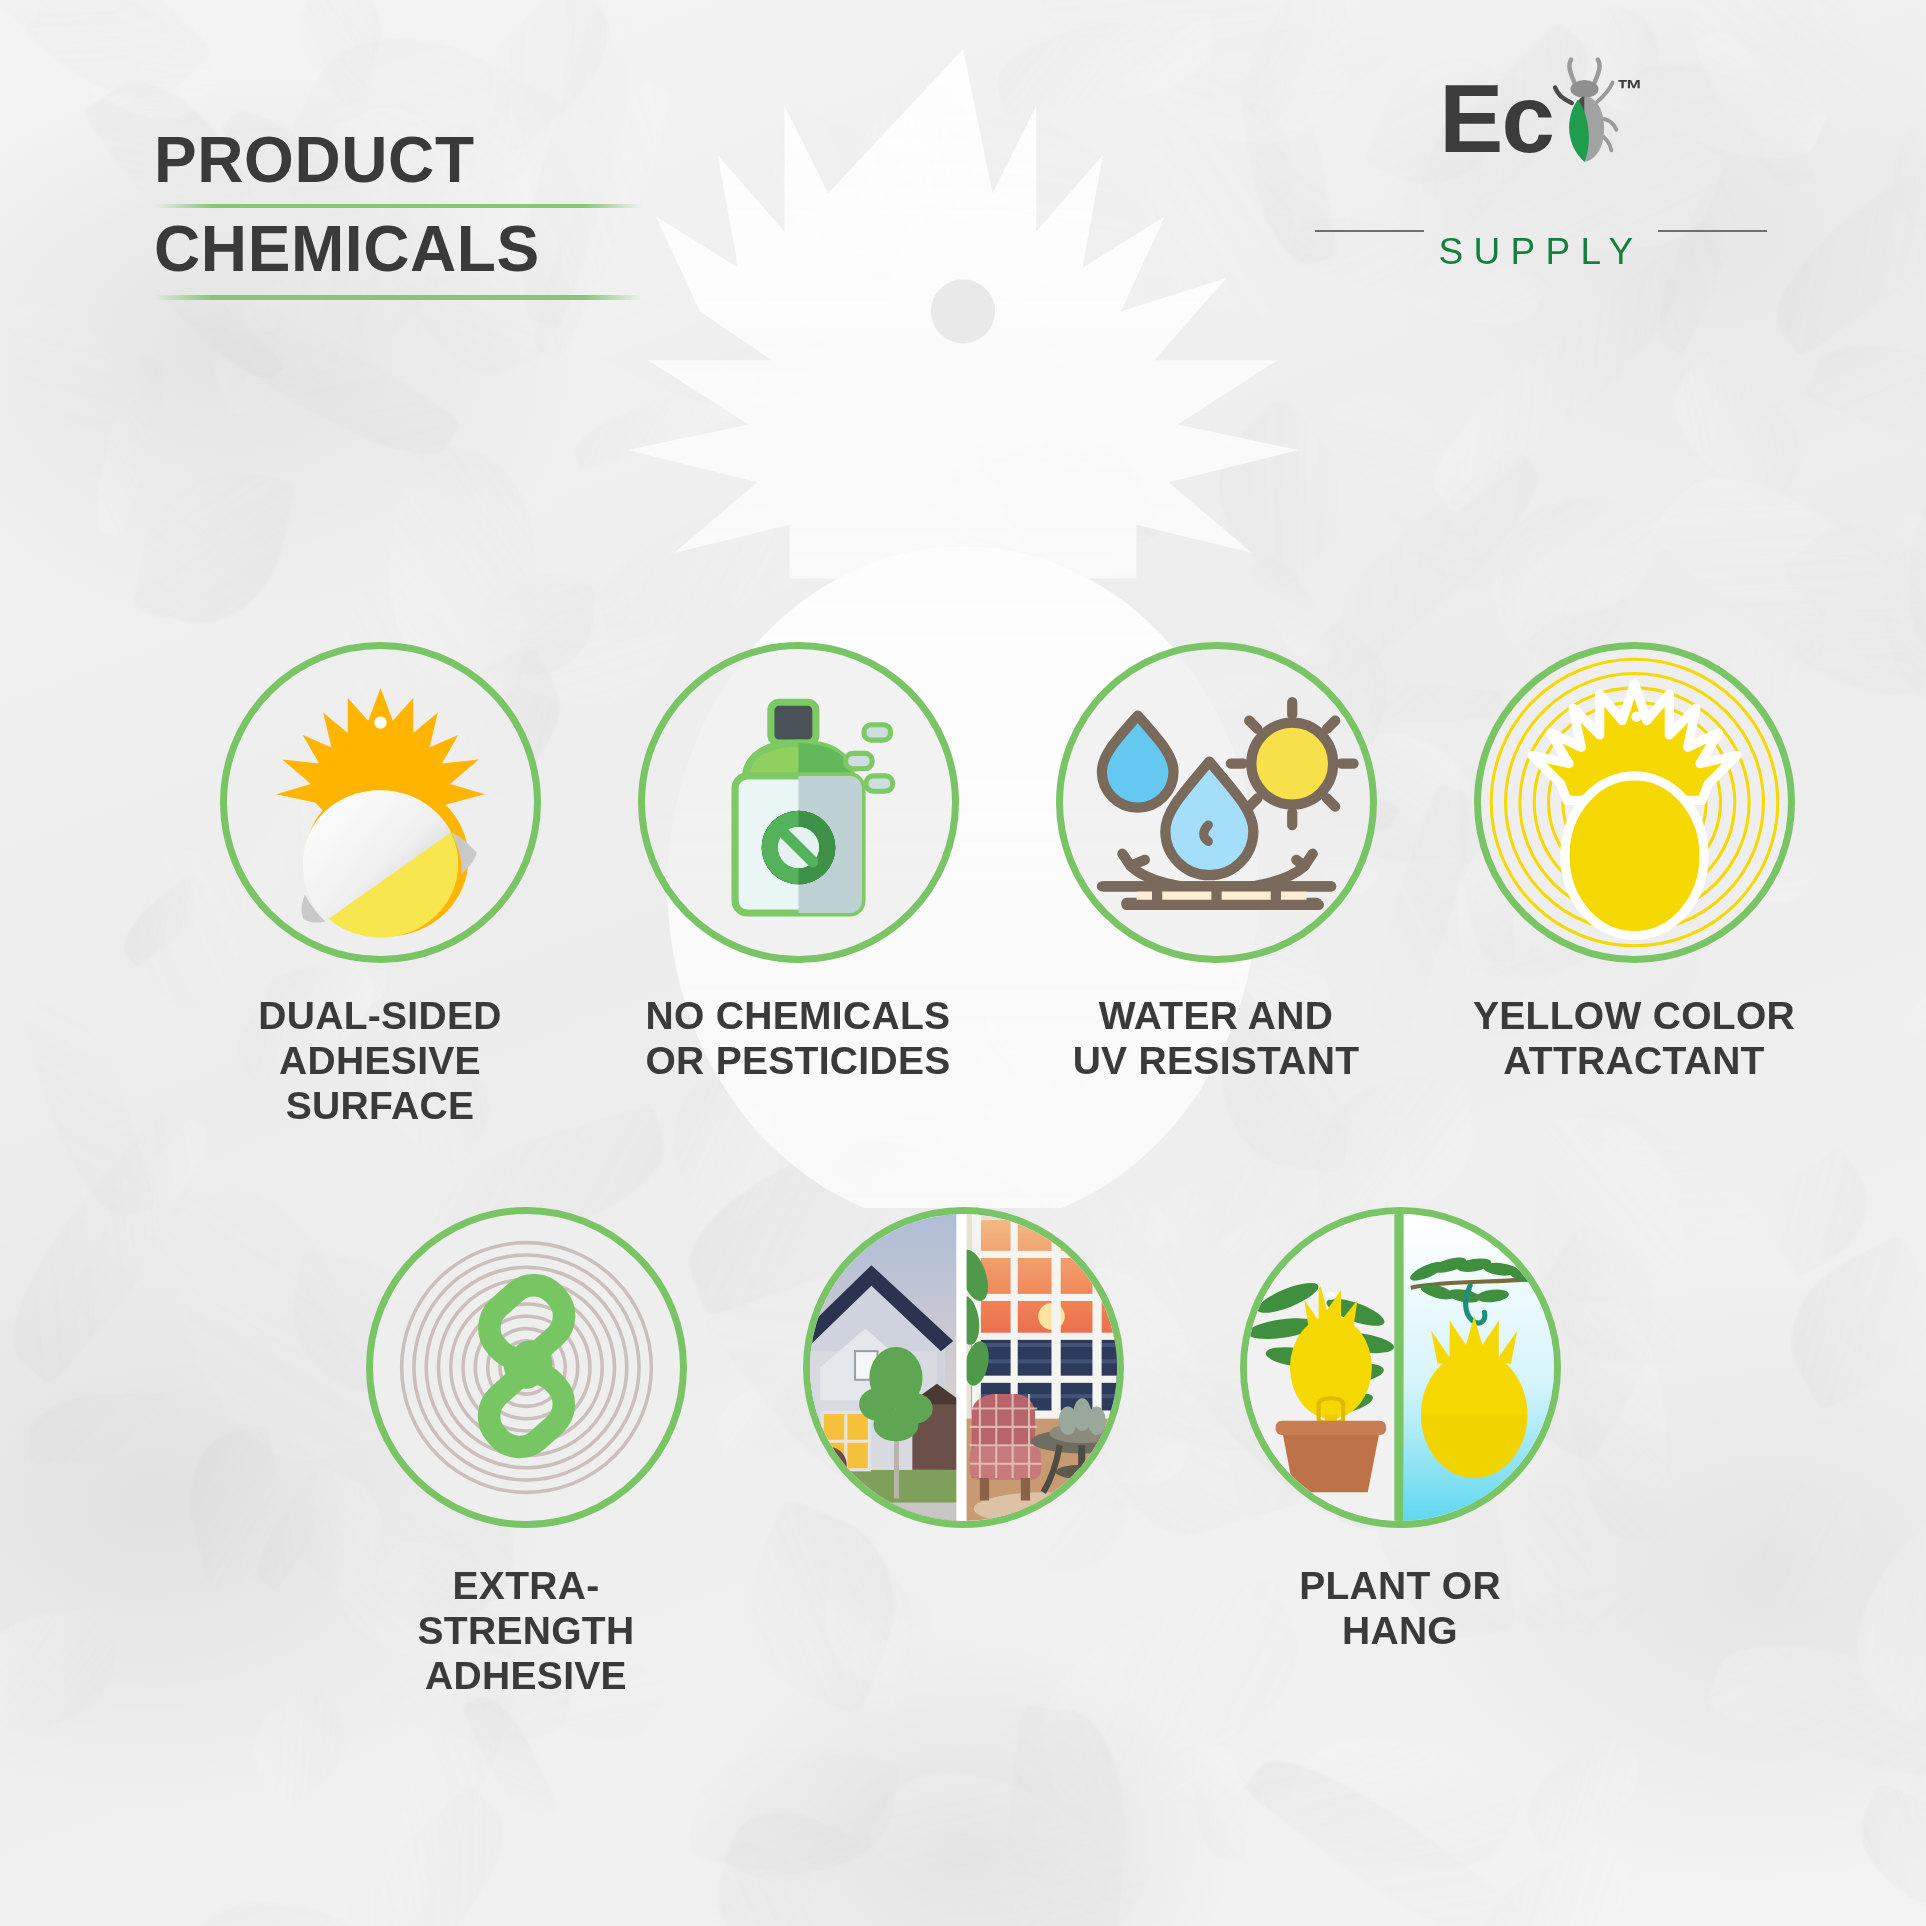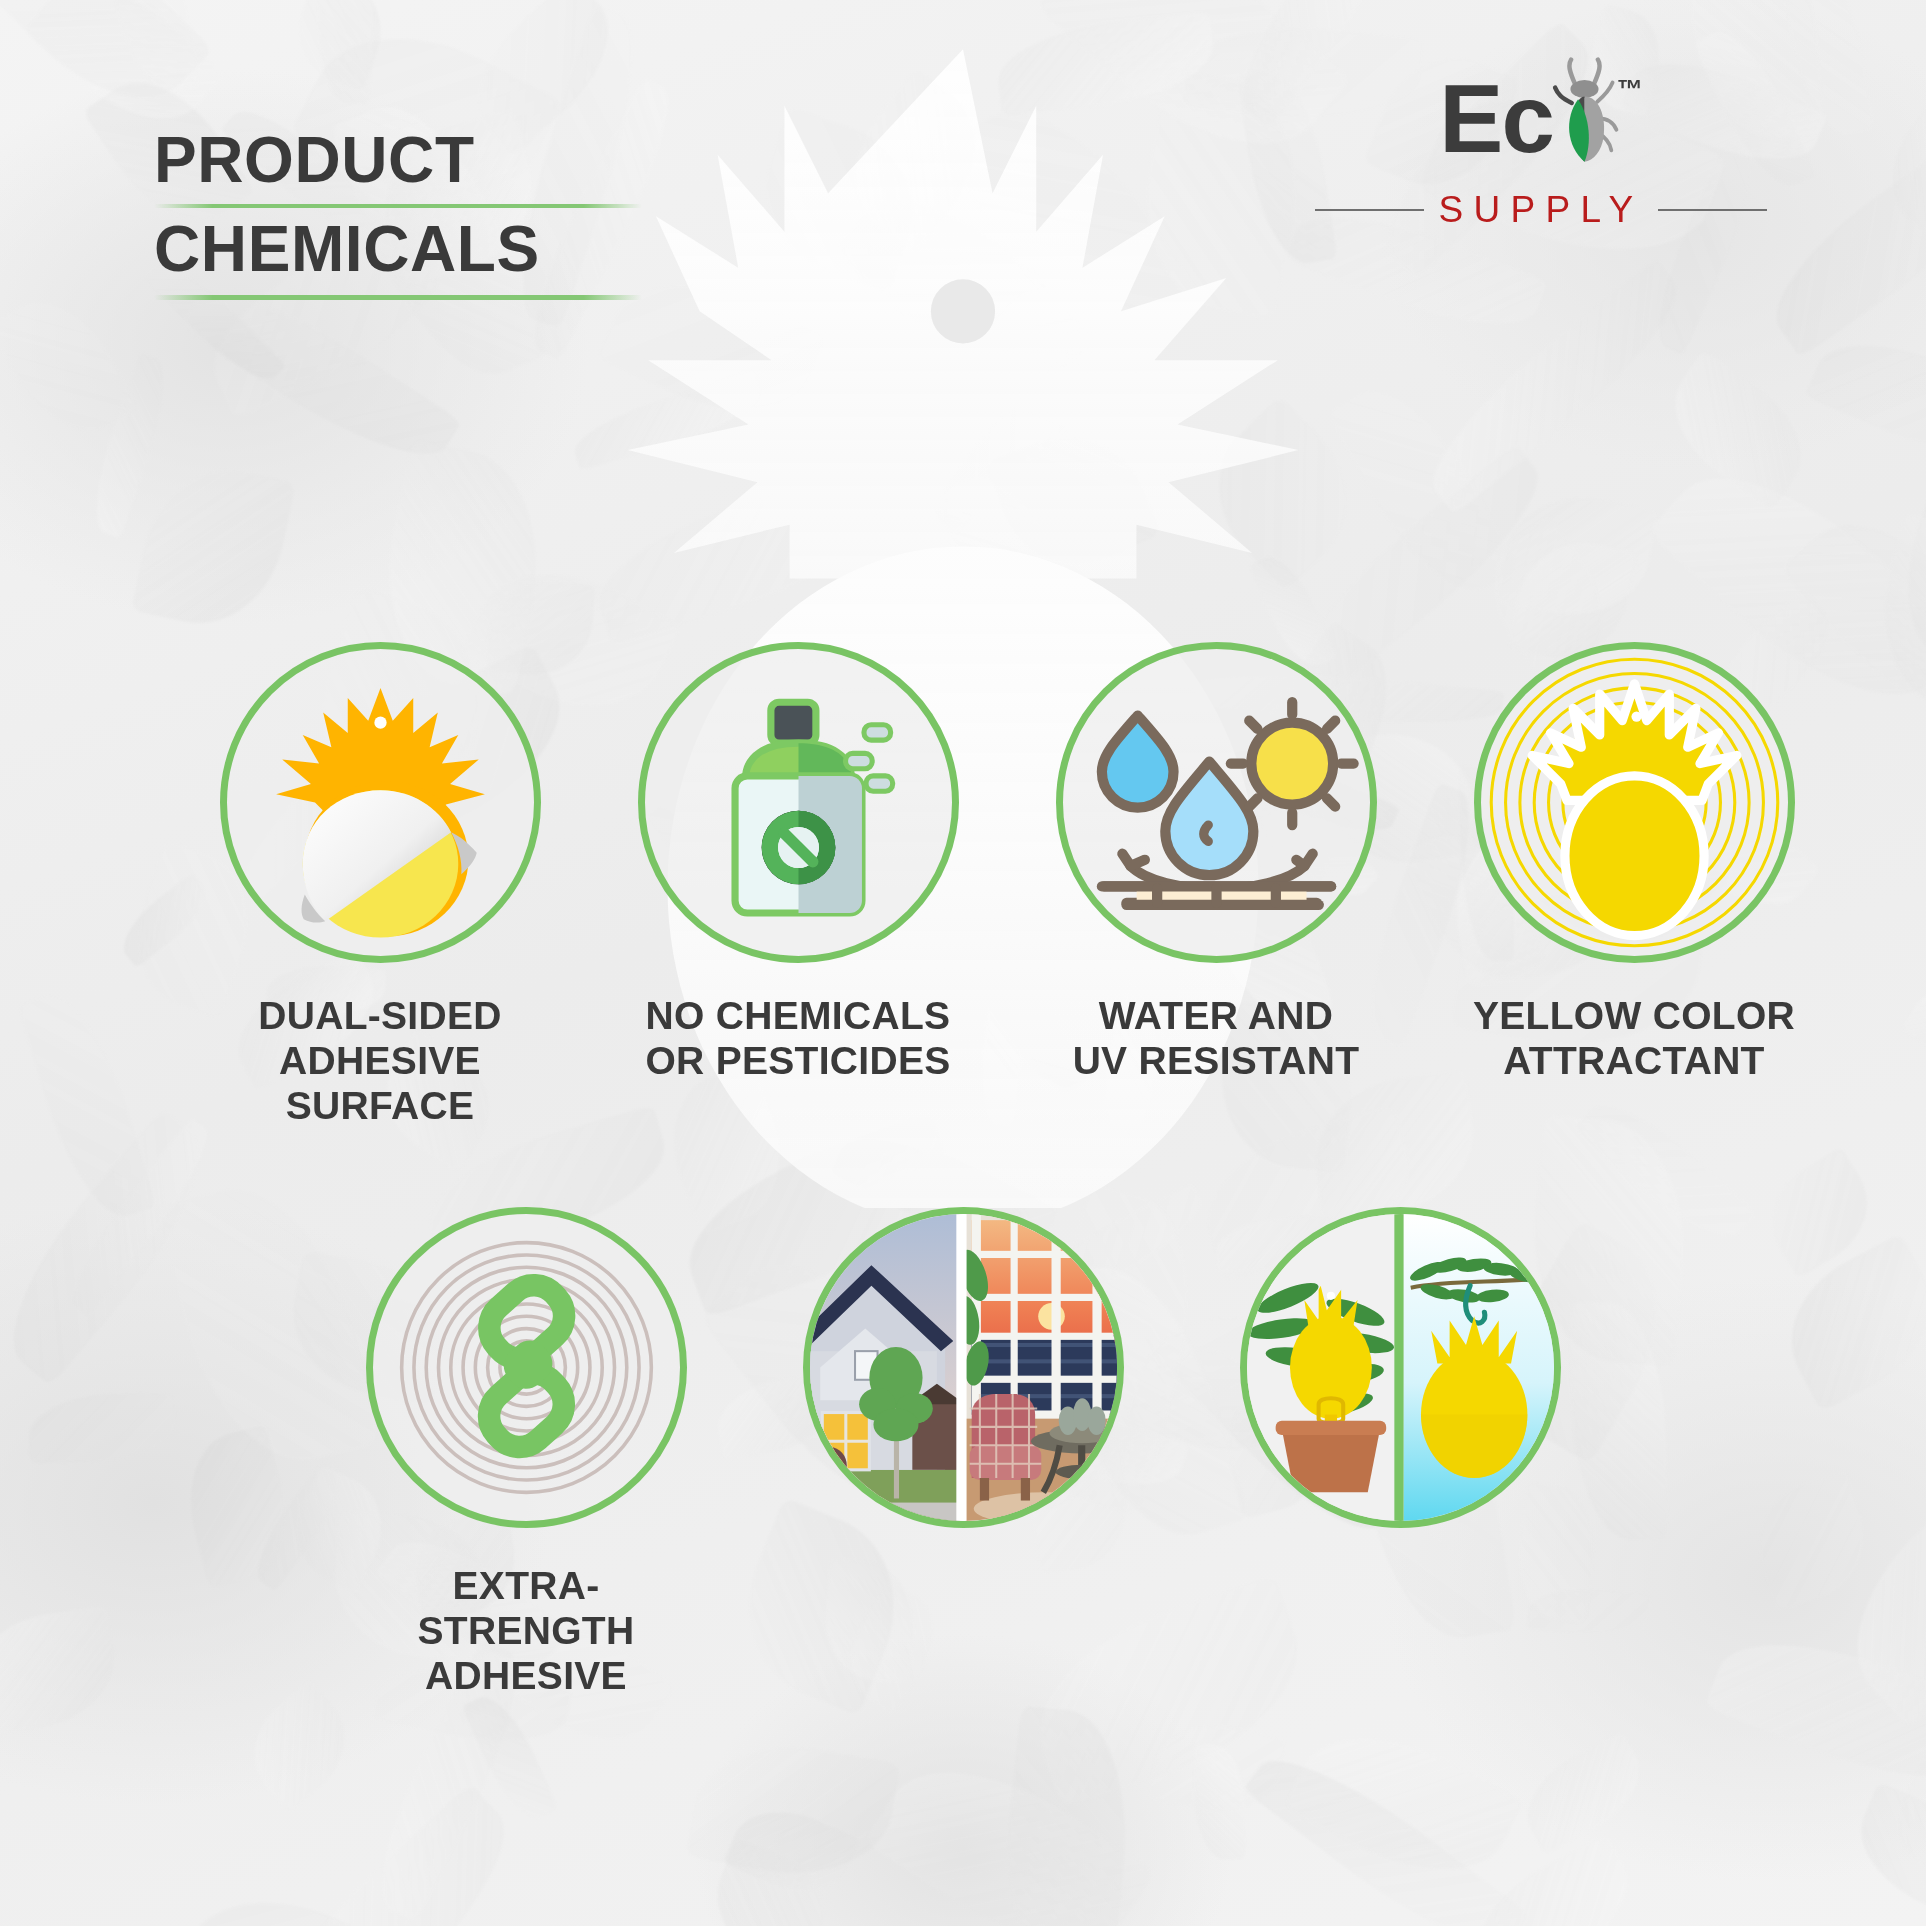--- a/index.html
+++ b/index.html
@@ -57,21 +57,21 @@
   .logo{position:absolute;right:128px;top:71px;width:514px;text-align:center;}
   .logo-row{display:flex;align-items:flex-start;justify-content:center;}
   .logo-word{
     font-size:96px;font-weight:700;color:#3c3c3c;letter-spacing:-1.9px;
     line-height:1;font-family:"Liberation Sans", sans-serif;
   }
   .logo-mark{width:69px;height:109px;position:relative;top:-14px;margin:0 -2.6px;}
   .logo-tm{font-size:26px;font-weight:700;color:#3c3c3c;line-height:1;margin-top:5.1px;}
   .logo-sub{display:flex;align-items:center;justify-content:center;margin-top:9px;gap:14px;}
   .logo-sub .bar{height:1.9px;background:#6f6f6f;width:109px;}
-  .logo-sub .txt{font-size:37px;letter-spacing:10.3px;color:#b91c1c;font-weight:400;}
+  .logo-sub .txt{font-size:37px;letter-spacing:10.3px;color:#15803d;font-weight:400;margin-top:42px;}
 
   
   .row{position:absolute;display:flex;justify-content:center;width:1926px;}
   .row1{top:642px;gap:71px;padding-left:44px;}
   .row2{top:1207px;gap:90px;}
   .cell{width:347px;display:flex;flex-direction:column;align-items:center;}
   .bubble{
     width:321px;height:321px;border-radius:50%;
     border:7px solid #79c464;
     background:rgba(238,238,238,.78);
@@ -650,18 +650,20 @@
             <path d="M218 70 C212 84 212 96 220 104 C228 110 234 104 232 96" stroke="#1f8e7a" stroke-width="5" fill="none" stroke-linecap="round"></path>
 
             <path d="M222 100 L230 128 L246 104 L246 140 L264 114 L258 146 L186 146 L180 114 L198 140 L198 104 L214 128 Z" fill="#f5d800"></path>
             <ellipse cx="222" cy="196" rx="52" ry="62" fill="#f5d800"></ellipse>
             <path d="M170 196 A52 62 0 0 0 274 196 Z" fill="#edcf00" opacity=".55"></path>
           </g>
 
           <rect x="144" y="0" width="9" height="300" fill="#79c464"></rect>
         </svg>
       </div>
+      <div class="cap">PLANT OR
+HANG</div>
     </div>
 
   </div>
 
 </div>
 
 
 </body></html>

